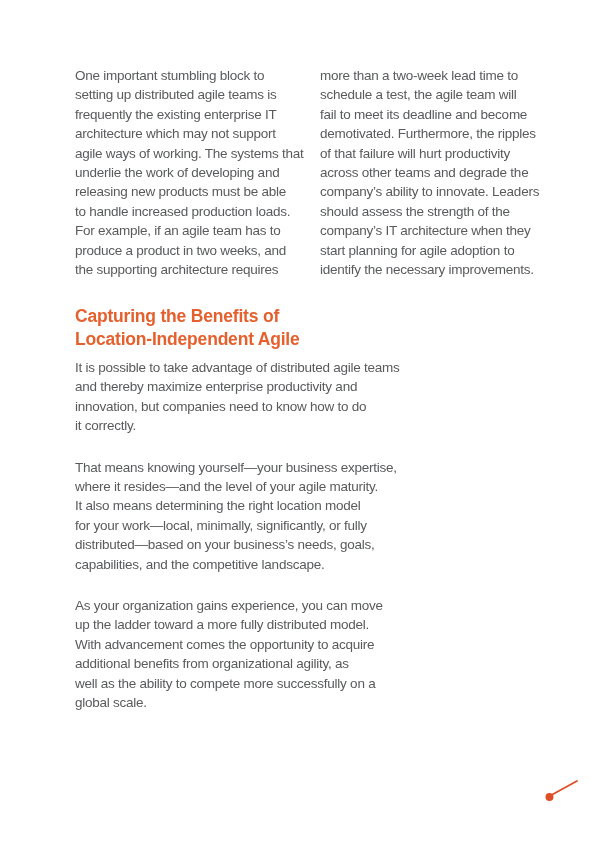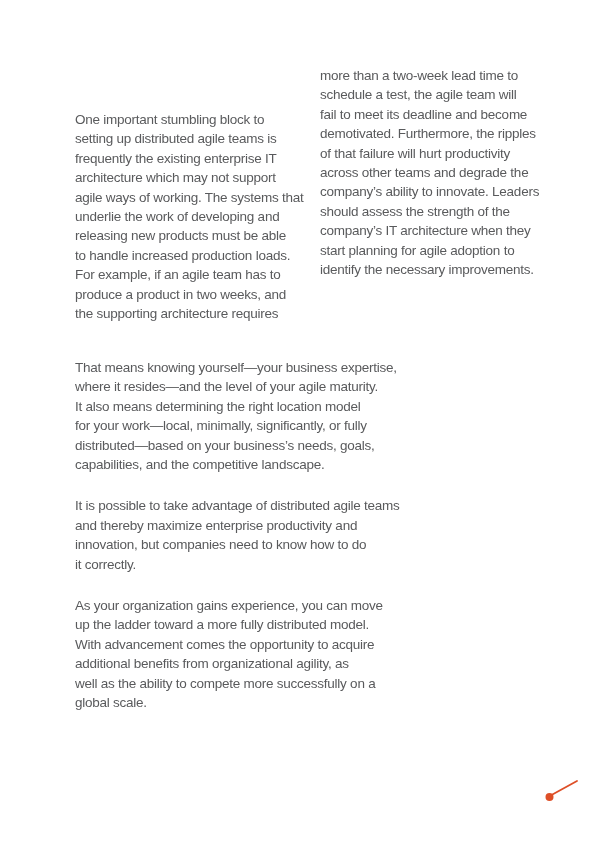--- a/index.html
+++ b/index.html
@@ -19,21 +19,20 @@
     font-size: 13.5px;
     line-height: 19.4px;
     letter-spacing: -0.25px;
     color: var(--body-gray, #595a5c);
     white-space: pre;
   }
   .col-left {
     position: absolute;
     left: 75px;
     top: 66px;
-    margin-top: 44px;
   }
   .col-right {
     position: absolute;
     left: 320px;
     top: 66px;
   }
   .section-heading {
     position: absolute;
     left: 75px;
     top: 305px;
@@ -91,32 +90,34 @@
 fail to meet its deadline and become
 demotivated. Furthermore, the ripples
 of that failure will hurt productivity
 across other teams and degrade the
 company’s ability to innovate. Leaders
 should assess the strength of the
 company’s IT architecture when they
 start planning for agile adoption to
 identify the necessary improvements.</div>
 
+  <h2 class="section-heading">Capturing the Benefits of
+Location-Independent Agile</h2>
 
   <div class="section-body">
+    <p class="body-text">It is possible to take advantage of distributed agile teams
+and thereby maximize enterprise productivity and
+innovation, but companies need to know how to do
+it correctly.</p>
     <p class="body-text">That means knowing yourself—your business expertise,
 where it resides—and the level of your agile maturity.
 It also means determining the right location model
 for your work—local, minimally, significantly, or fully
 distributed—based on your business’s needs, goals,
 capabilities, and the competitive landscape.</p>
-    <p class="body-text">It is possible to take advantage of distributed agile teams
-and thereby maximize enterprise productivity and
-innovation, but companies need to know how to do
-it correctly.</p>
     <p class="body-text">As your organization gains experience, you can move
 up the ladder toward a more fully distributed model.
 With advancement comes the opportunity to acquire
 additional benefits from organizational agility, as
 well as the ability to compete more successfully on a
 global scale.</p>
   </div>
 
   <svg class="needle" viewBox="0 0 44 32" aria-hidden="true">
     <line x1="10.5" y1="23" x2="36" y2="9"></line>

